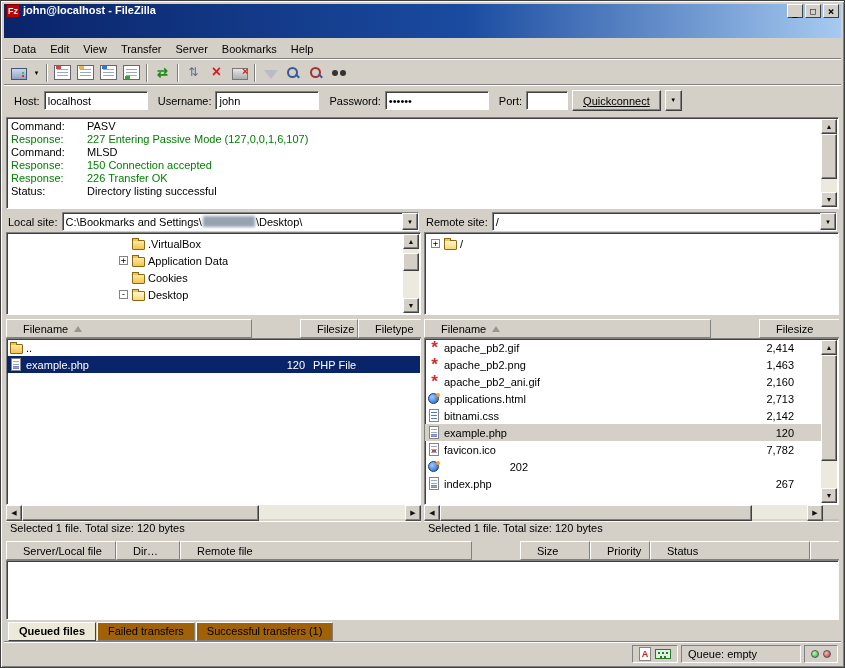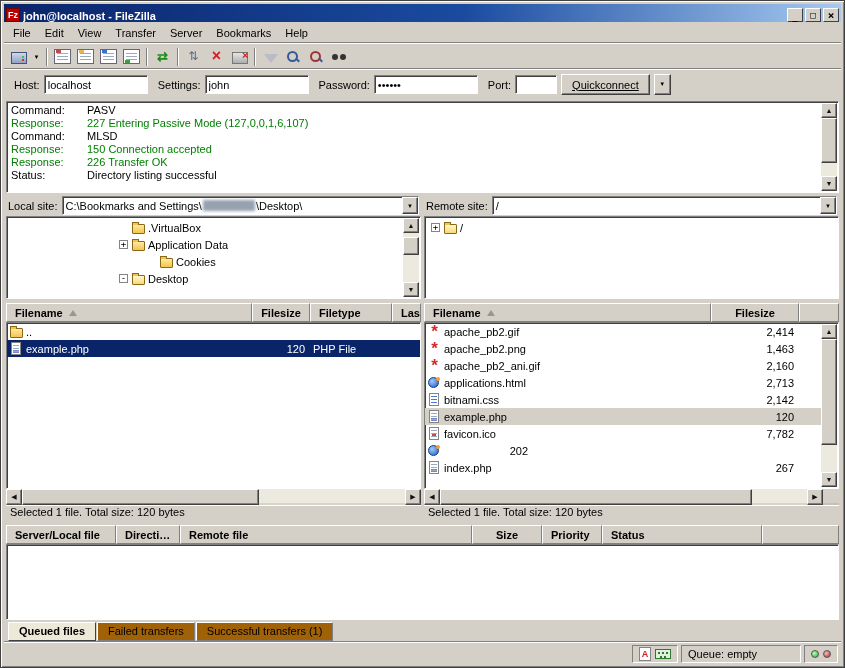--- a/index.html
+++ b/index.html
@@ -4,21 +4,21 @@
 <style>
   * { box-sizing: border-box; margin: 0; padding: 0; }
   html,body { background:#808080; }
   body { font-family:"Liberation Sans", sans-serif; font-size:11px; color:#000; }
 
   .window { width:845px; height:668px; background:#d4d0c8;
     border:1px solid #404040; box-shadow: inset 1px 1px 0 #fff, inset -1px -1px 0 #808080;
     display:flex; flex-direction:column; padding:3px; }
 
   
-  .titlebar { height:18px; flex:none; display:flex; align-items:flex-end;
+  .titlebar { height:34px; flex:none; display:flex; align-items:flex-start;
     background:linear-gradient(to right,#0a246a,#1a4ba0 55%,#a6caf0);
     color:#fff; font-weight:bold; padding:0 2px; }
   .appicon { width:14px; height:14px; background:#bf0000; color:#fff; font-size:9px; font-weight:bold;
     display:flex; align-items:center; justify-content:center; margin-right:3px; border:1px solid #7a0000; }
   .titlebar .ttl { flex:1; white-space:nowrap; overflow:hidden; }
   .tb { width:16px; height:14px; flex:none; background:#d4d0c8; margin-left:2px;
     border:1px solid; border-color:#fff #404040 #404040 #fff; position:relative; }
   .tb::after { position:absolute; left:0; right:0; top:0; bottom:0; display:flex;
     align-items:center; justify-content:center; font-size:9px; color:#000; font-family:"DejaVu Sans Mono",monospace; }
   .tb.min::after { content:"_"; align-items:flex-end; line-height:8px; }
@@ -113,22 +113,22 @@
     border:1px solid; border-color:#808080 #fff #fff #808080; box-shadow:inset 1px 1px 0 #404040; padding-top:2px; }
   .trow { height:17px; display:flex; align-items:center; white-space:nowrap; }
   .expander { width:9px; height:9px; flex:none; border:1px solid #848484; background:#fff;
     font-size:9px; line-height:7px; text-align:center; margin-right:4px; font-family:"DejaVu Sans Mono",monospace; }
   .expander.blank { border-color:transparent; }
   .hsplit { height:4px; flex:none; }
 
   
   .listheader { height:19px; flex:none; display:flex; background:#d4d0c8; overflow:hidden; }
   .hcell { height:19px; background:#d4d0c8; border:1px solid; border-color:#fff #808080 #808080 #fff;
-    display:flex; align-items:center; padding:0 8px; white-space:nowrap; overflow:hidden; flex:none;font-weight:bold; }
-  .hcell.right { justify-content:center; }
+    display:flex; align-items:center; padding:0 16px; white-space:nowrap; overflow:hidden; flex:none; }
+  .hcell.right { justify-content:flex-start;margin-left:48px; }
   .hcell.fill { flex:1; }
   .sortarrow { width:0; height:0; border-left:4px solid transparent; border-right:4px solid transparent;
     border-bottom:6px solid #9a968a; margin-left:6px; flex:none; }
   .listbody { flex:1; background:#fff; position:relative; overflow:hidden;
     border:1px solid; border-color:#808080 #fff #fff #808080; box-shadow:inset 1px 1px 0 #404040; }
   .frow { height:17px; display:flex; align-items:center; padding-left:3px; white-space:nowrap; }
   .frow .cell { overflow:hidden; flex:none; }
   .frow.sel-blue { background:#0a246a; color:#fff; }
   .frow.sel-gray { background:#d4d0c8; }
   .c-name{width:225px;} .c-size{width:58px; text-align:right; padding-right:4px;} .c-type{width:82px; padding-left:4px;}
@@ -186,21 +186,21 @@
 
   <div class="titlebar">
     <span class="appicon">Fz</span>
     <span class="ttl">john@localhost - FileZilla</span>
     <span class="tb min"></span>
     <span class="tb max"></span>
     <span class="tb cls"></span>
   </div>
 
   <div class="menubar">
-    <span class="menu-item">File</span>
+    <span class="menu-item">Data</span>
     <span class="menu-item">Edit</span>
     <span class="menu-item">View</span>
     <span class="menu-item">Transfer</span>
     <span class="menu-item">Server</span>
     <span class="menu-item">Bookmarks</span>
     <span class="menu-item">Help</span>
   </div>
 
   <div class="toolbar">
     <span class="tbtn">
@@ -247,21 +247,21 @@
         <span class="ticon i-mag red"></span>
       </span>
     <span class="tbtn">
         <span class="ticon i-bino"></span>
       </span>
   </div>
 
   <div class="quickbar">
     <span class="qlabel">Host:</span>
     <input class="qinput w100" value="localhost" style="">
-    <span class="qlabel">Settings:</span>
+    <span class="qlabel">Username:</span>
     <input class="qinput w100" value="john" style="">
     <span class="qlabel">Password:</span>
     <input class="qinput w100" value="••••••" style="">
     <span class="qlabel">Port:</span>
     <input class="qinput w40" value="" style="">
     <button class="qcbtn"><span class="u">Quickconnect</span></button>
     <span class="qcdrop"></span>
   </div>
 
   <div class="logpane">
@@ -300,21 +300,21 @@
             </span>
           <span>.VirtualBox</span>
         </div>
         <div class="trow" style="padding-left:112px;">
           <span class="expander">+</span>
           <span class="fico">
               <span class="ic-folder"></span>
             </span>
           <span>Application Data</span>
         </div>
-        <div class="trow" style="padding-left:112px;margin-left:28px;">
+        <div class="trow" style="padding-left:112px;">
           <span class="expander blank"></span>
           <span class="fico">
               <span class="ic-folder"></span>
             </span>
           <span>Cookies</span>
         </div>
         <div class="trow" style="padding-left:112px;">
           <span class="expander">-</span>
           <span class="fico">
               <span class="ic-folder open"></span>

